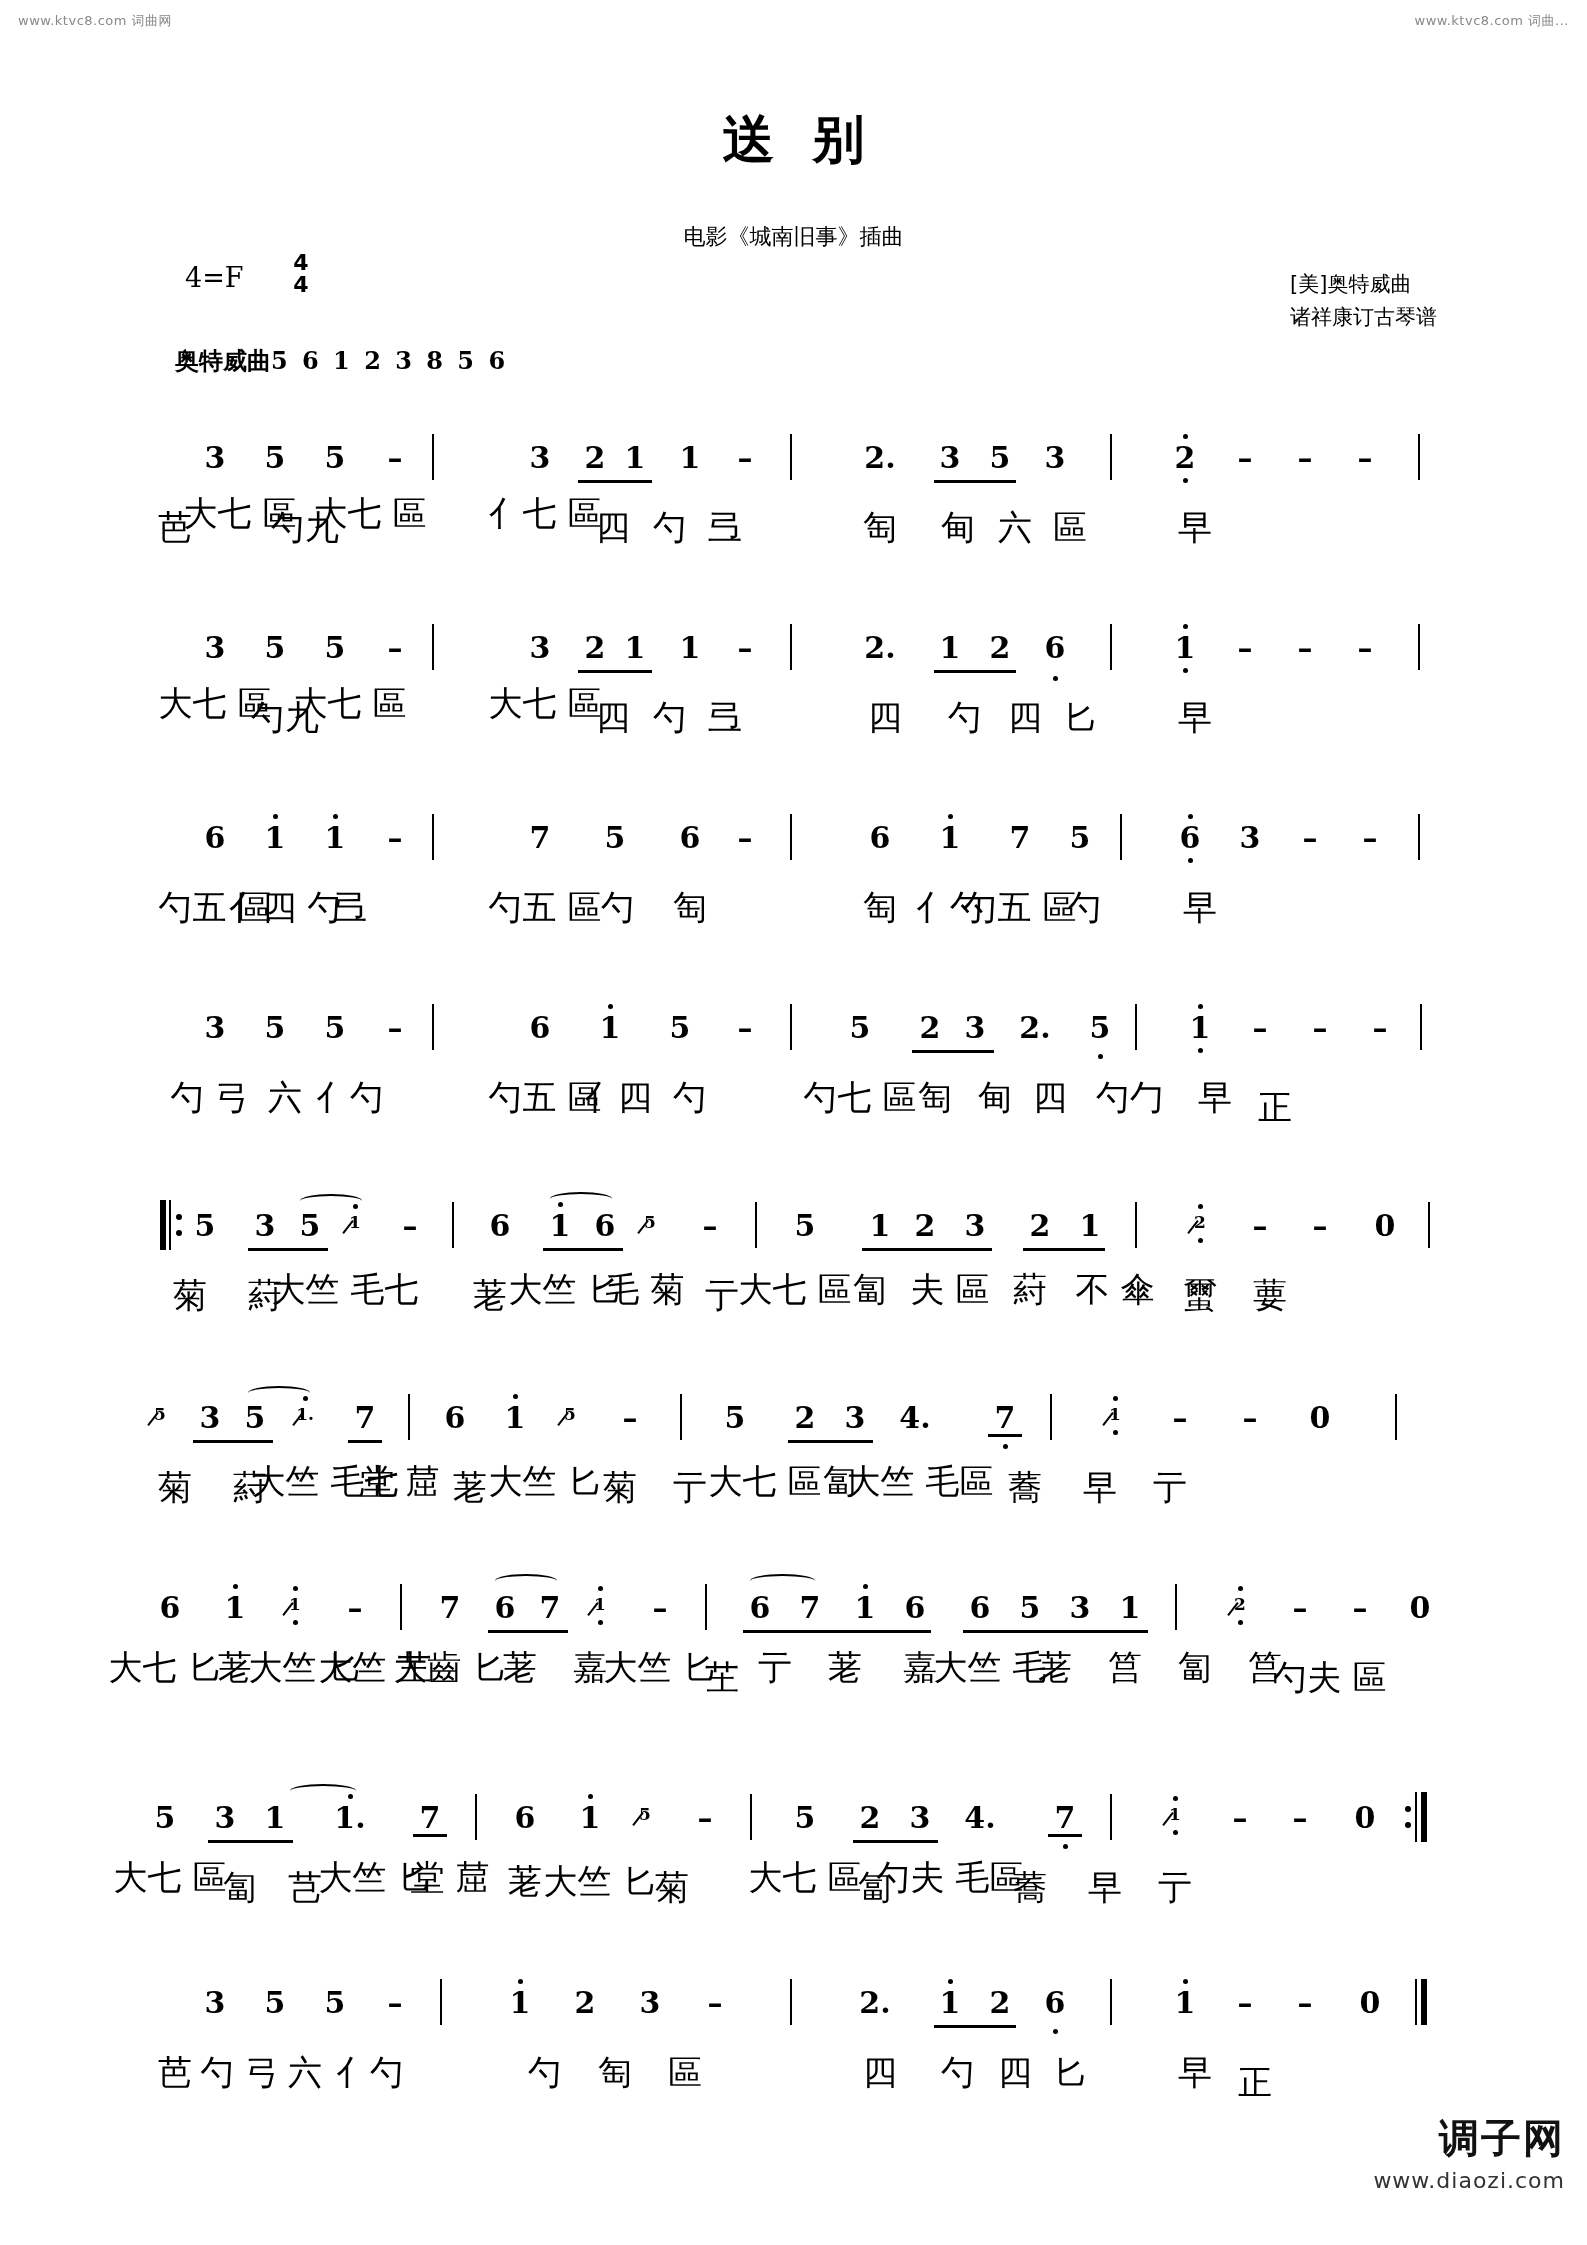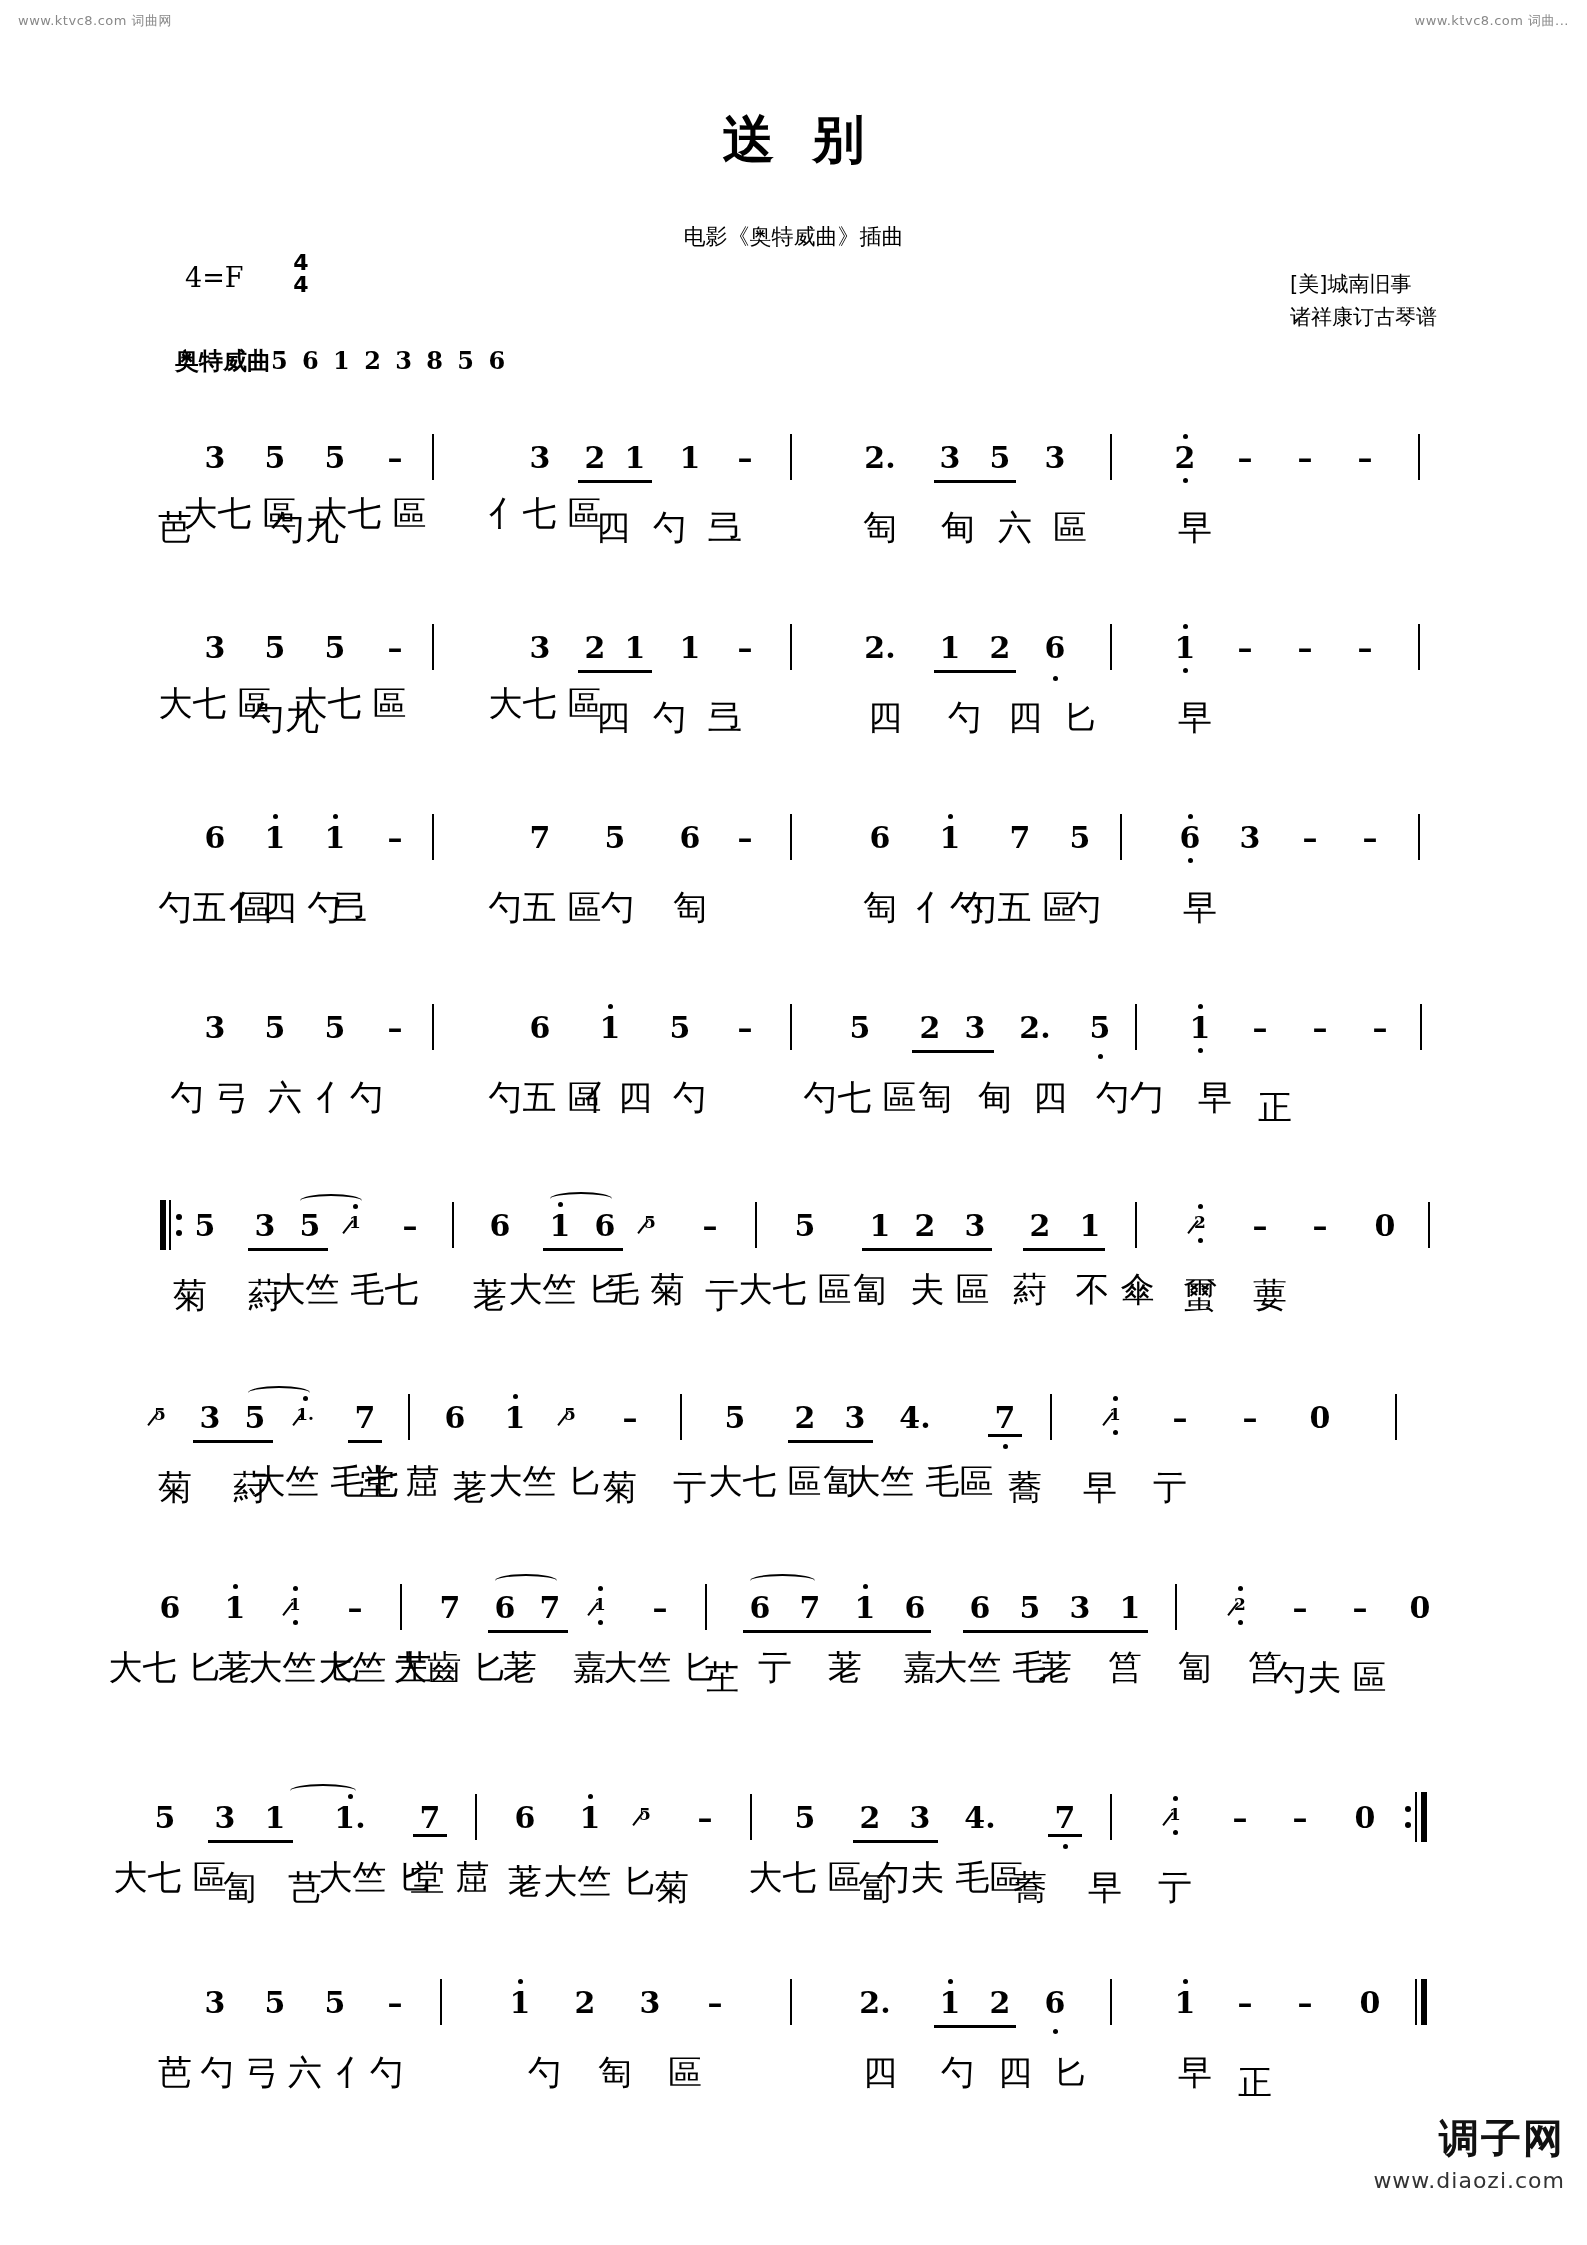--- a/index.html
+++ b/index.html
@@ -194,28 +194,28 @@
     margin-top: 2px;
   }
 </style>
 </head>
 <body>
 
 <div class="wm wm-left">www.ktvc8.com 词曲网</div>
 <div class="wm wm-right">www.ktvc8.com  词曲...</div>
 
 <div class="title">送别</div>
-<div class="subtitle">电影《奥特威曲》插曲</div>
+<div class="subtitle">电影《城南旧事》插曲</div>
 <div class="keysig">4=F</div>
 <div class="meter">
   <span class="num">4</span>
   <span class="den">4</span>
 </div>
 <div class="composer">
-  <div>[美]城南旧事</div>
+  <div>[美]奥特威曲</div>
   <div>诸祥康订古琴谱</div>
 </div>
 <div class="tuning">
   <span>奥特威曲</span><span class="digits">5 6 1 2 3 8 5 6</span>
 </div>
 
 <div class="system" style="top:440px;">
   <div class="numrow">
     <span class="n" style="left:215px;">3</span>
     <span class="n" style="left:275px;">5</span>

